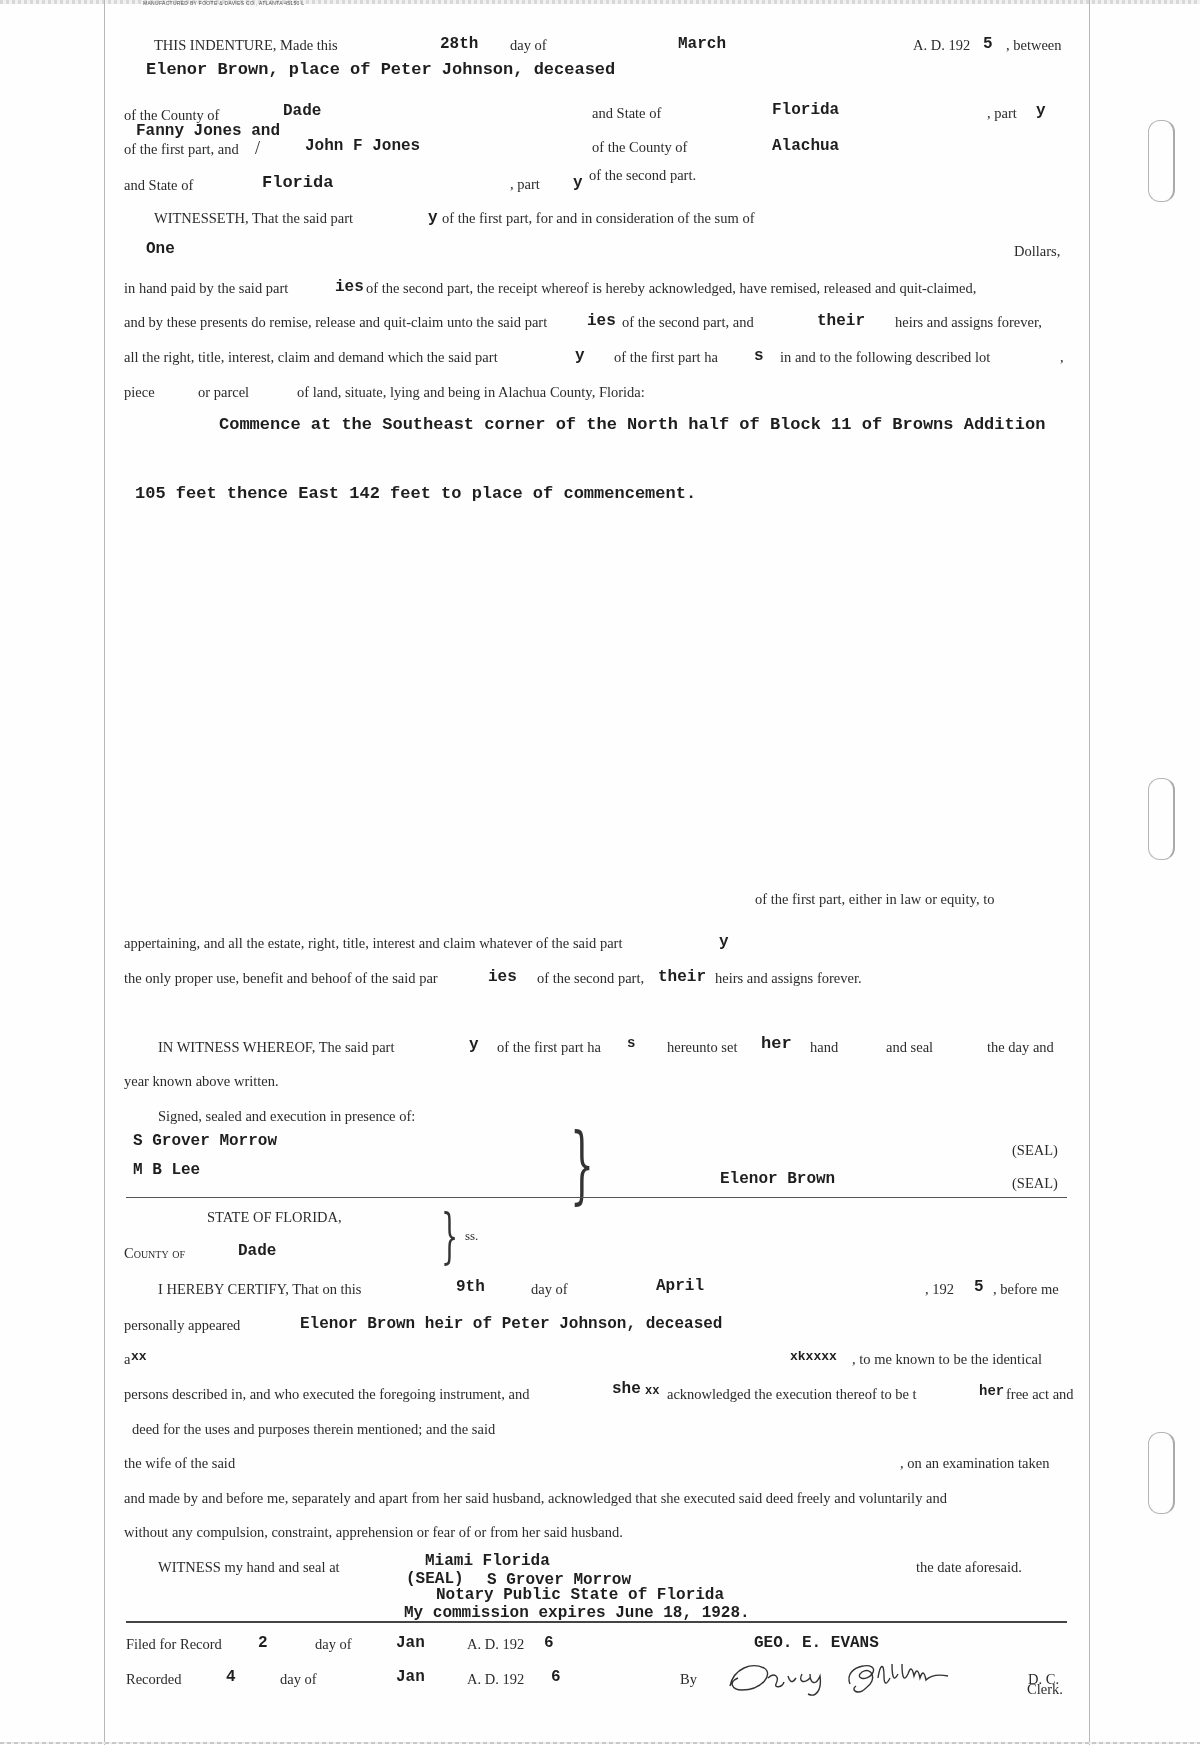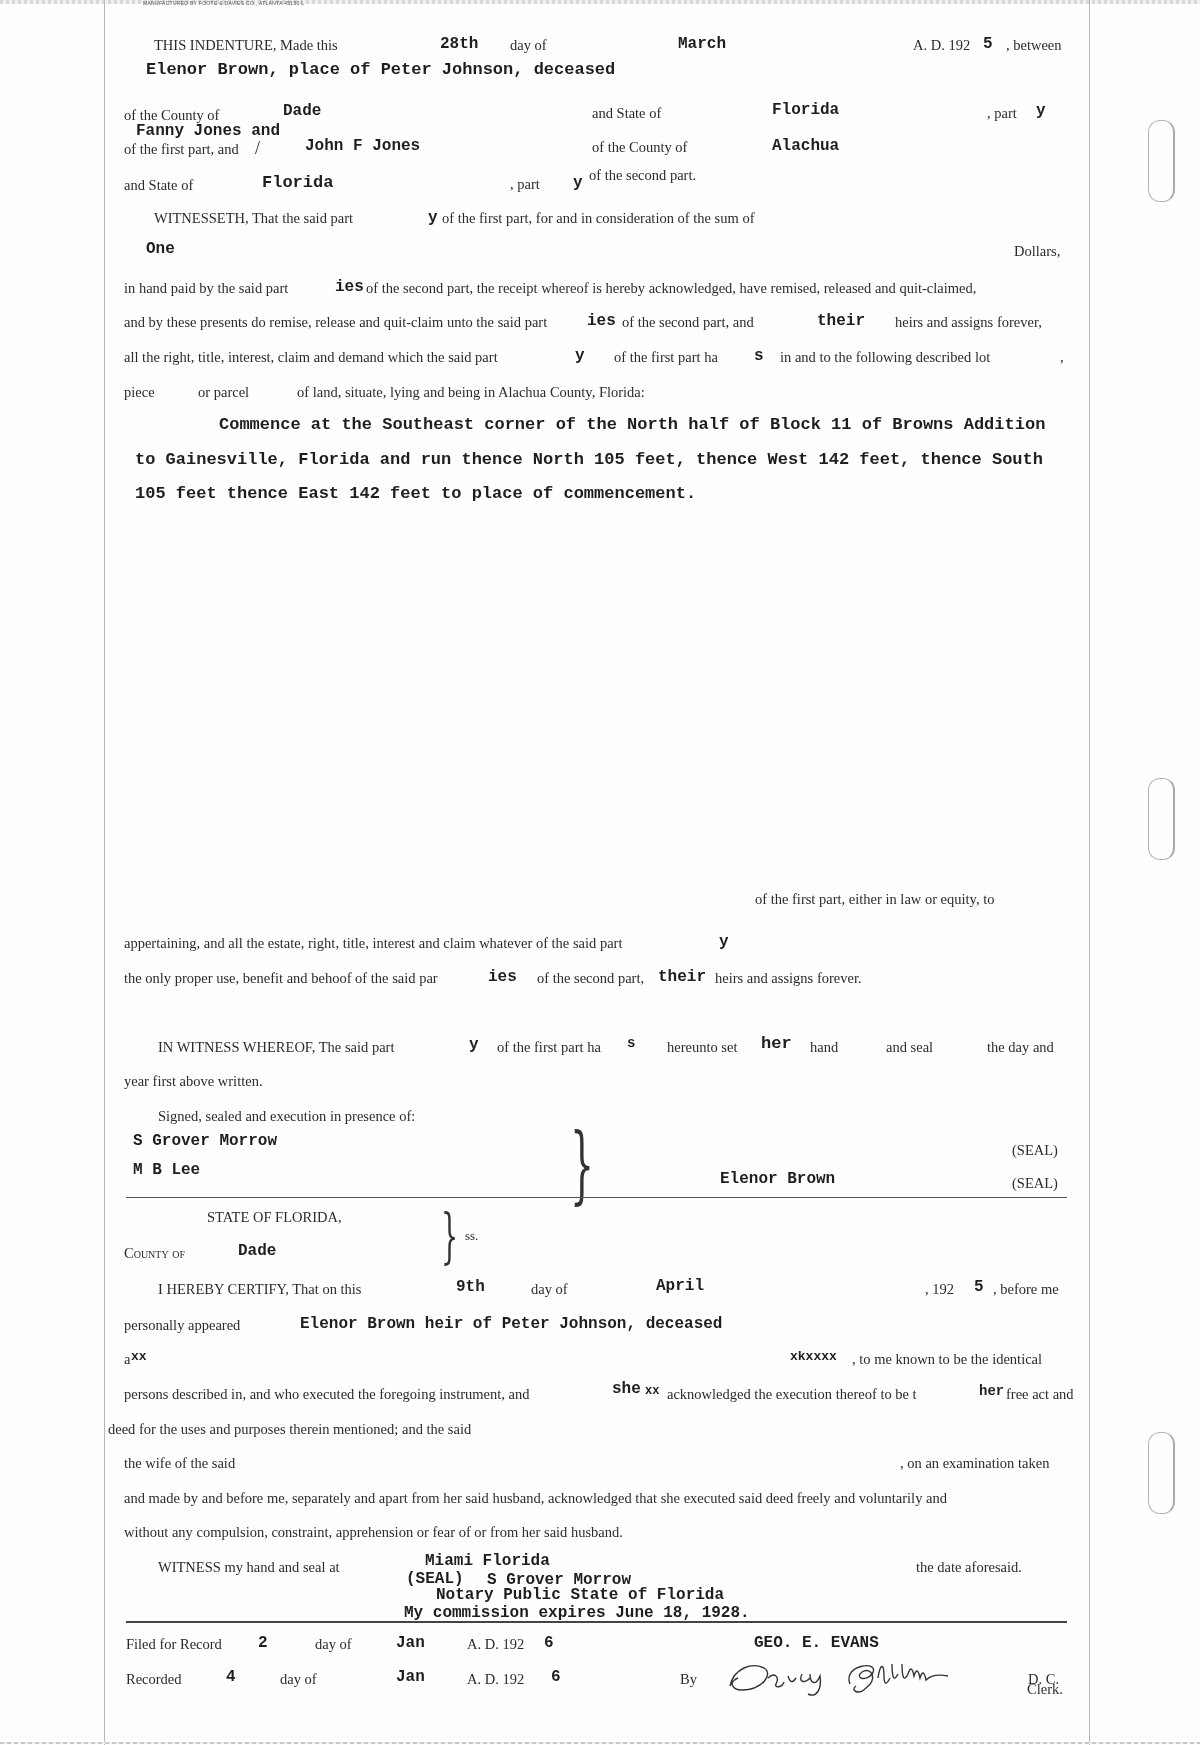--- a/index.html
+++ b/index.html
@@ -86,42 +86,41 @@
   <span class="t" style="left:614px; top:350px;">of the first part ha</span>
   <span class="ty" style="left:754px; top:348px;">s</span>
   <span class="t" style="left:780px; top:350px;">in and to the following described lot</span>
   <span class="t" style="left:1060px; top:350px;">,</span>
 
   <span class="t" style="left:124px; top:385px;">piece</span>
   <span class="t" style="left:198px; top:385px;">or parcel</span>
   <span class="t" style="left:297px; top:385px;">of land, situate, lying and being in Alachua County, Florida:</span>
 
   <span class="ty lg" style="left:219px; top:416px;">Commence  at the Southeast corner of the North half of Block 11 of Browns Addition</span>
-  <span class="ty lg" style="left:135px; top:451px;">to Gainesville, Florida and run thence North 105 feet, thence West 142 feet, thence South</span>
   <span class="ty lg" style="left:135px; top:485px;">105 feet thence East 142 feet to place of commencement.</span>
 
   <span class="t" style="left:124px; top:936px;">appertaining, and all the estate, right, title, interest and claim whatever of the said part</span>
   <span class="ty" style="left:719px; top:934px;">y</span>
   <span class="t" style="left:755px; top:892px;">of the first part, either in law or equity, to</span>
   <span class="t" style="left:124px; top:971px;">the only proper use, benefit and behoof of the said par</span>
   <span class="ty" style="left:488px; top:969px;">ies</span>
   <span class="t" style="left:537px; top:971px;">of the second part,</span>
   <span class="ty" style="left:658px; top:969px;">their</span>
   <span class="t" style="left:715px; top:971px;">heirs and assigns forever.</span>
 
   <span class="t" style="left:158px; top:1040px;">IN WITNESS WHEREOF, The said part</span>
   <span class="ty" style="left:469px; top:1037px;">y</span>
   <span class="t" style="left:497px; top:1040px;">of the first part ha</span>
   <span class="ty" style="left:627px; top:1036px; font-size:14px;">s</span>
   <span class="t" style="left:667px; top:1040px;">hereunto set</span>
   <span class="ty lg" style="left:761px; top:1035px;">her</span>
   <span class="t" style="left:810px; top:1040px;">hand</span>
   <span class="t" style="left:886px; top:1040px;">and seal</span>
   <span class="t" style="left:987px; top:1040px;">the day and</span>
-  <span class="t" style="left:124px; top:1074px;">year first above written.</span>
+  <span class="t" style="left:124px; top:1074px;">year known above written.</span>
 
   <span class="t" style="left:158px; top:1109px;">Signed, sealed and execution in presence of:</span>
   <span class="ty" style="left:133px; top:1133px;">S Grover Morrow</span>
   <span class="ty" style="left:133px; top:1162px;">M B Lee</span>
   <span class="brace" style="left:570px; top:1122px; font-size:84px; transform:scaleX(0.45); transform-origin:left top;">}</span>
   <span class="ty" style="left:720px; top:1143px;margin-top:28px;">Elenor Brown</span>
   <span class="t" style="left:1012px; top:1143px;">(SEAL)</span>
   <span class="t" style="left:1012px; top:1176px;">(SEAL)</span>
 
   <div class="hline" style="left:126px; top:1197px; width:941px;"></div>
@@ -148,21 +147,21 @@
   <span class="ty" style="left:790px; top:1350px; font-size:13px;">xkxxxx</span>
   <span class="t" style="left:852px; top:1352px;">, to me known to be the identical</span>
 
   <span class="t" style="left:124px; top:1387px;">persons described in, and who executed the foregoing instrument, and</span>
   <span class="ty" style="left:612px; top:1381px;">she</span>
   <span class="ty" style="left:645px; top:1385px; font-size:12px;">xx</span>
   <span class="t" style="left:667px; top:1387px;">acknowledged the execution thereof to be t</span>
   <span class="ty" style="left:979px; top:1384px; font-size:14px;">her</span>
   <span class="t" style="left:1006px; top:1387px;">free act and</span>
 
-  <span class="t" style="left:108px; top:1422px;">deed for the uses and purposes therein mentioned; and the said</span>
+  <span class="t" style="left:132px; top:1422px;">deed for the uses and purposes therein mentioned; and the said</span>
   <span class="t" style="left:124px; top:1456px;">the wife of the said</span>
   <span class="t" style="left:900px; top:1456px;">, on an examination taken</span>
   <span class="t" style="left:124px; top:1491px;">and made by and before me, separately and apart from her said husband, acknowledged that she executed said deed freely and voluntarily and</span>
   <span class="t" style="left:124px; top:1525px;">without any compulsion, constraint, apprehension or fear of or from her said husband.</span>
 
   <span class="t" style="left:158px; top:1560px;">WITNESS my hand and seal at</span>
   <span class="ty" style="left:425px; top:1553px;">Miami Florida</span>
   <span class="t" style="left:916px; top:1560px;">the date aforesaid.</span>
   <span class="ty" style="left:406px; top:1571px;">(SEAL)</span>
   <span class="ty" style="left:487px; top:1572px;">S Grover Morrow</span>

